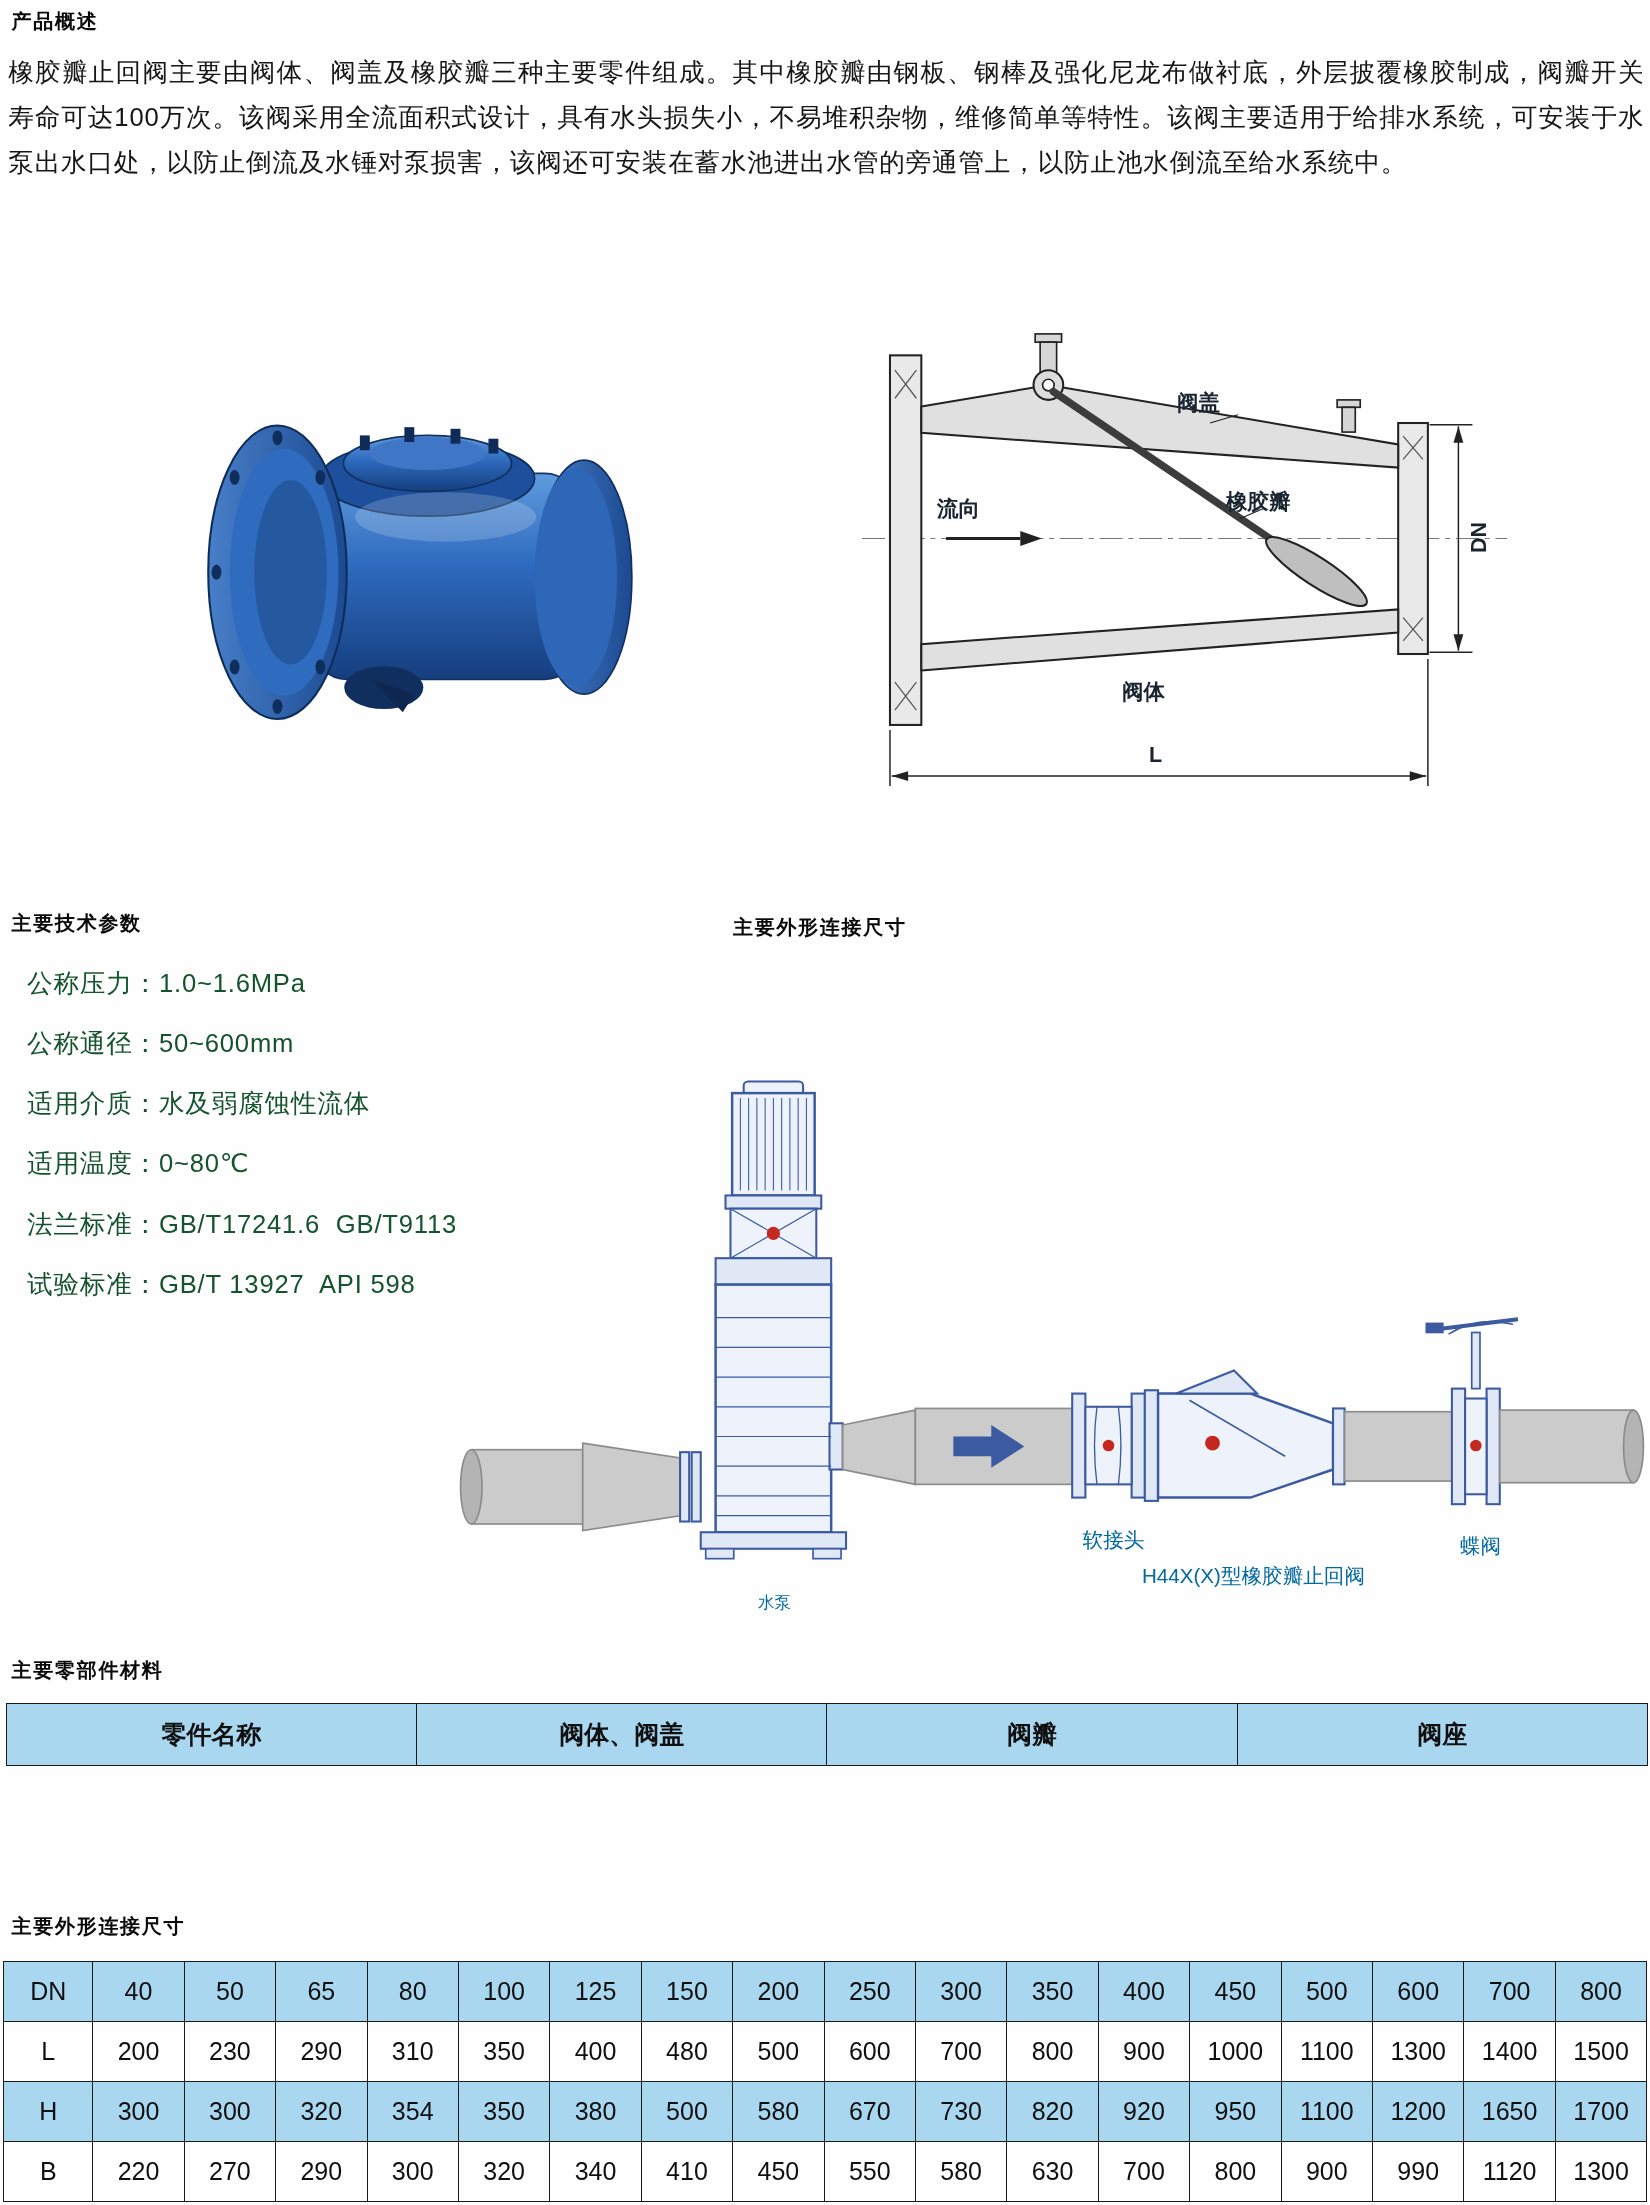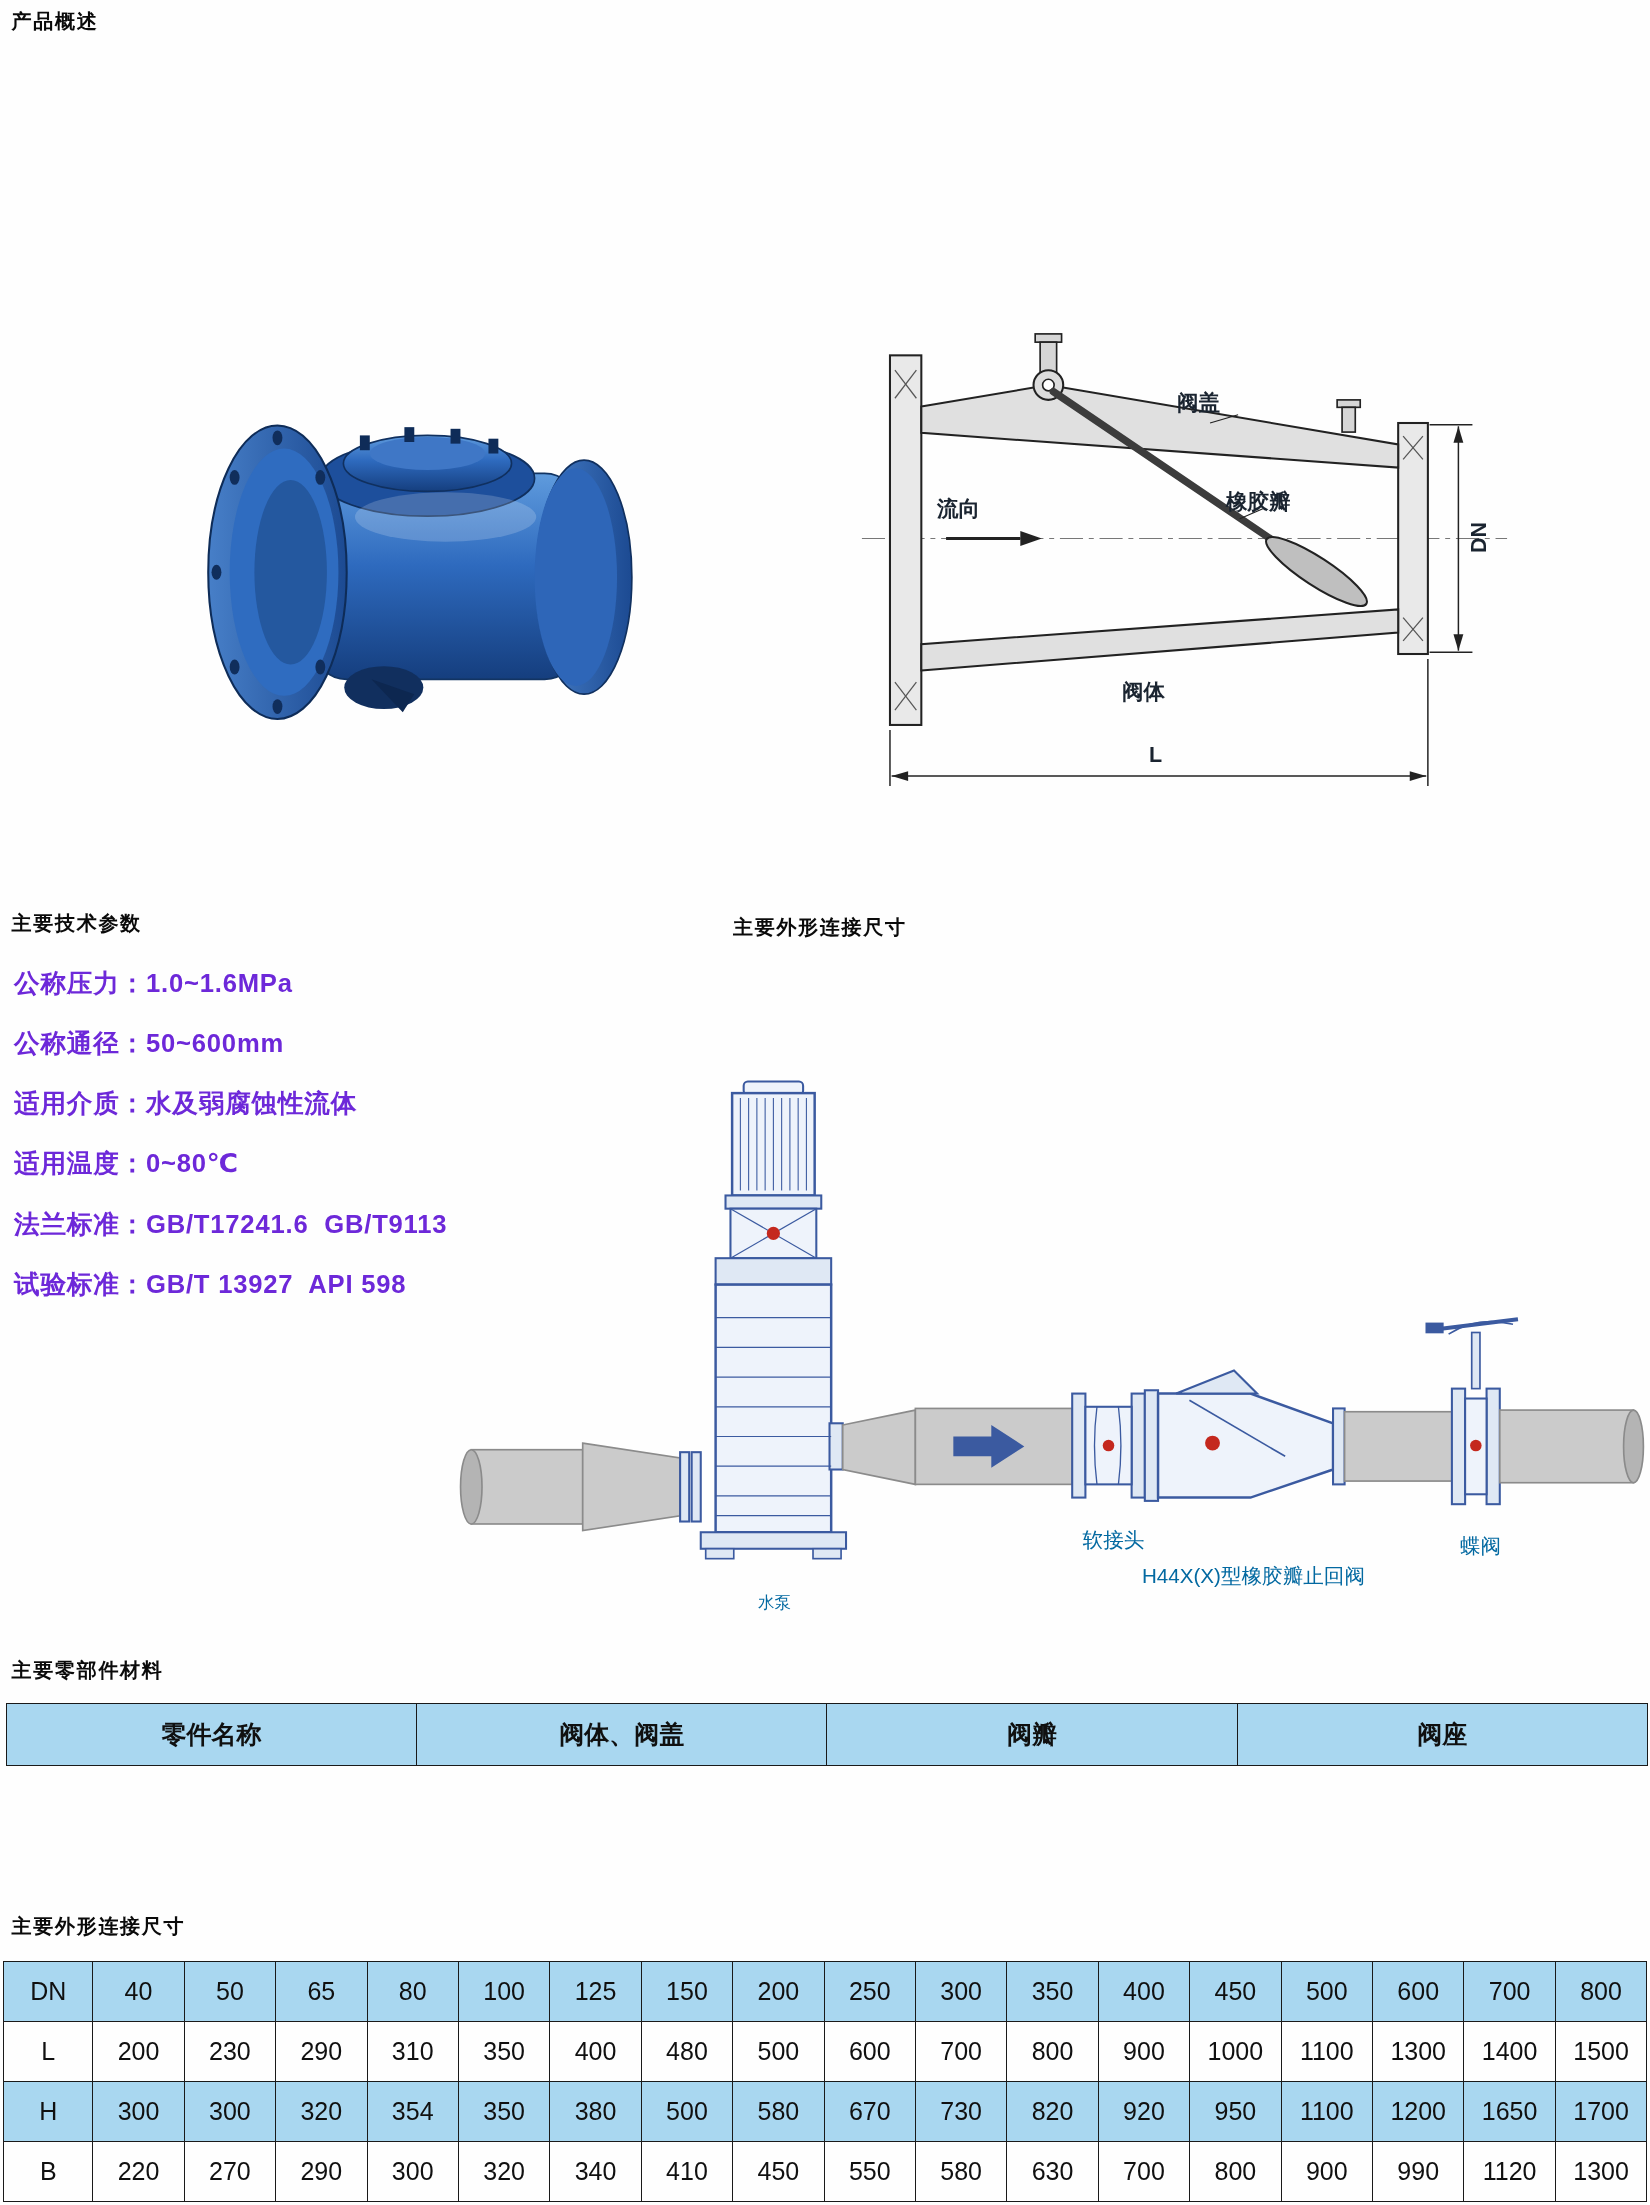--- a/index.html
+++ b/index.html
@@ -5,21 +5,21 @@
   * { margin:0; padding:0; box-sizing:border-box; }
   html,body { width:1651px; height:2205px; background:#ffffff;
     font-family:"Liberation Sans","DejaVu Sans",sans-serif; color:#1c1c1c; }
   .page { position:relative; width:1651px; height:2205px; overflow:hidden; background:#fefefe; }
 
   .h-section { position:absolute; font-size:20px; font-weight:bold; color:#0a0a0a; letter-spacing:1.7px; }
 
   .overview-text { position:absolute; left:8.3px; top:50px; width:1636px;
     font-size:25.6px; line-height:45px; text-align:justify; color:#161616; letter-spacing:0.8px; }
 
-  .param-line { position:absolute; left:14px; font-size:25.6px; color:#6d28d9; letter-spacing:0.8px;font-weight:bold; }
+  .param-line { position:absolute; left:27px; font-size:25.6px; color:#14532d; letter-spacing:0.8px; }
   .param-value { white-space:pre-wrap; }
 
   .fig { position:absolute; }
   .fig svg { display:block; width:100%; height:100%; }
 
   .dlabel { position:absolute; font-size:21.5px; font-weight:bold; color:#1a2430; white-space:nowrap; }
   .ilabel { position:absolute; font-size:20.6px; color:#0369a1; white-space:nowrap; text-align:center; }
   .rot90 { transform:rotate(-90deg); transform-origin:center; }
 
   table.materials { position:absolute; left:5.8px; top:1703px; width:1642px;
@@ -34,20 +34,21 @@
   table.dims col.first { width:89px; }
 
   .row-blue { background:var(--table-header-blue,#a9d7f0); }
 </style>
 </head>
 <body>
 
 <div class="page">
 
   <h1 class="h-section" style="left:11.6px; top:8.3px;">产品概述</h1>
+  <p class="overview-text">橡胶瓣止回阀主要由阀体、阀盖及橡胶瓣三种主要零件组成。其中橡胶瓣由钢板、钢棒及强化尼龙布做衬底，外层披覆橡胶制成，阀瓣开关寿命可达100万次。该阀采用全流面积式设计，具有水头损失小，不易堆积杂物，维修简单等特性。该阀主要适用于给排水系统，可安装于水泵出水口处，以防止倒流及水锤对泵损害，该阀还可安装在蓄水池进出水管的旁通管上，以防止池水倒流至给水系统中。</p>
 
   <div class="fig" style="left:198px; top:381px; width:468px; height:361px;">
     <svg viewBox="0 0 567 438">
       <defs>
         <linearGradient id="gBody" x1="0" y1="0" x2="0" y2="1">
           <stop offset="0" stop-color="#5f9bdd"></stop>
           <stop offset="0.45" stop-color="#2e6abe"></stop>
           <stop offset="1" stop-color="#153e7e"></stop>
         </linearGradient>
         <linearGradient id="gFlange" x1="0" y1="0" x2="1" y2="0">

